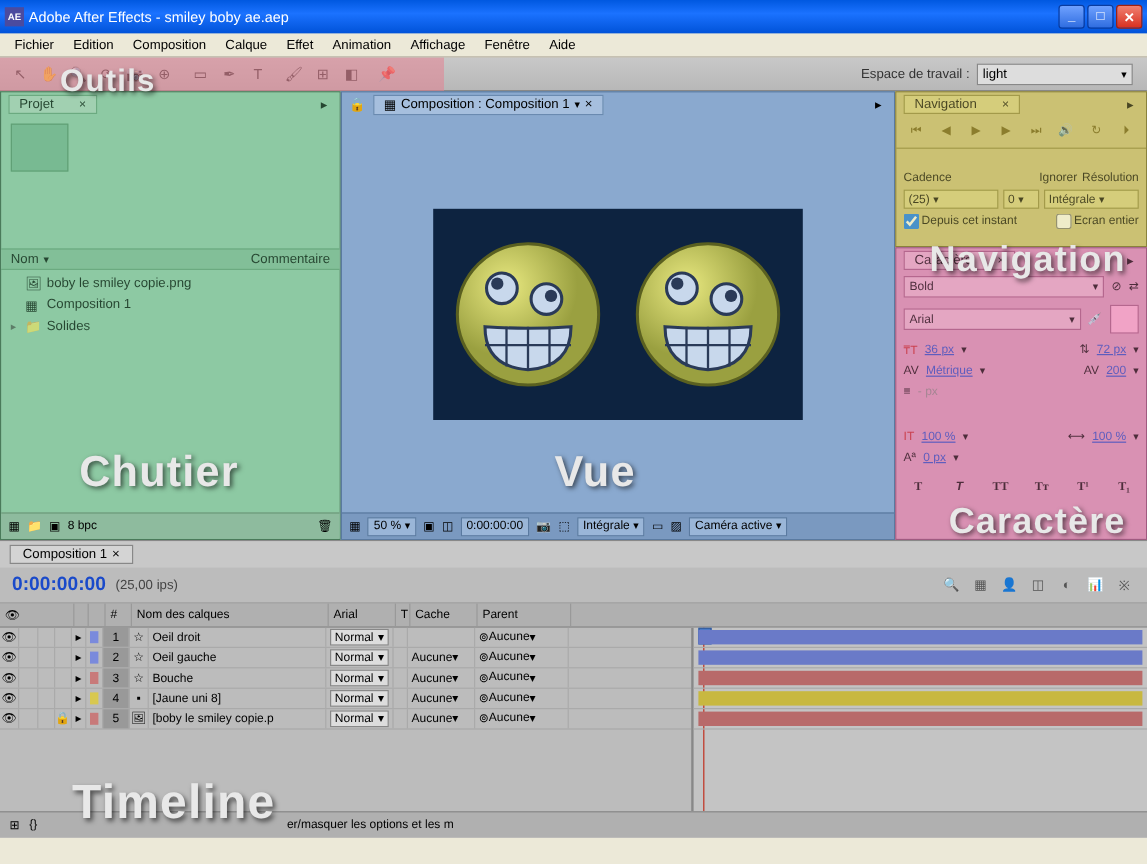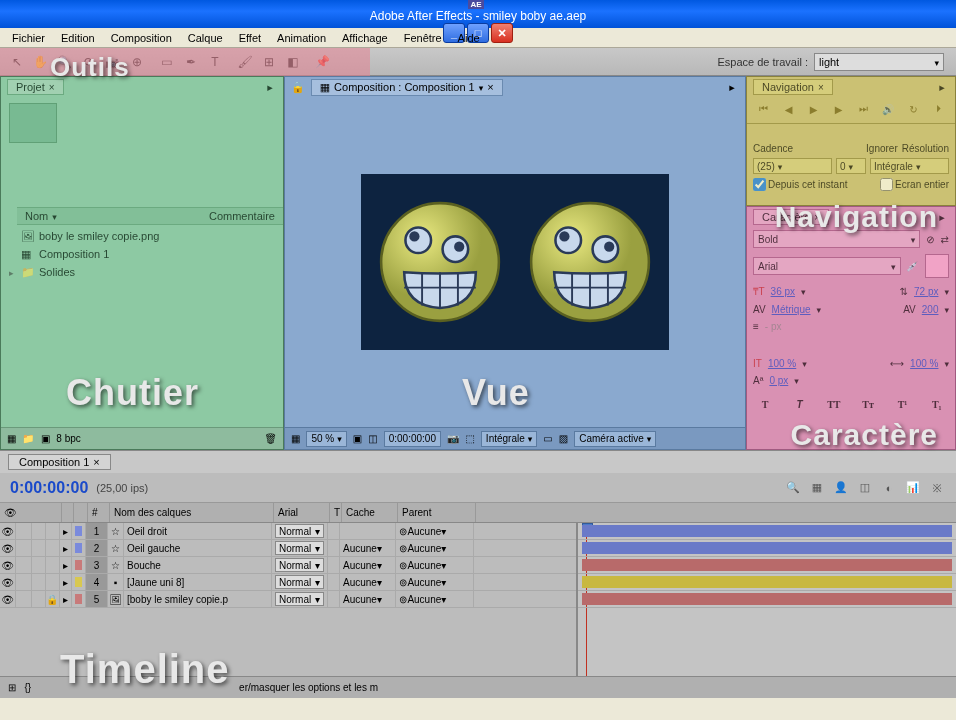--- a/index.html
+++ b/index.html
@@ -1,19 +1,19 @@
 <!DOCTYPE html>
 <html><head>
 <meta charset="utf-8">
 <style>
 * { box-sizing: border-box; margin: 0; padding: 0; font-family: Tahoma, Arial, sans-serif; }
 body { width: 956px; height: 720px; background: #ece9d8; overflow: hidden; font-size: 11px; position: relative; }
 
 
-.titlebar { height: 28px; background: linear-gradient(#0058e0,#1b72ff 40%,#0052d8); display: flex; align-items: center; padding: 0 4px; color: #fff; flex-direction: column; }
+.titlebar { height: 28px; background: linear-gradient(#0058e0,#1b72ff 40%,#0052d8); display: flex; align-items: center; padding: 0 4px; color: #fff; }
 .titlebar .icon { width: 16px; height: 16px; background: #4b4b9f; margin-right: 4px; display: flex; align-items: center; justify-content: center; font-size: 8px; color:#fff; font-weight:bold;}
 .titlebar .title { flex: 1; font-size: 12px; }
 .winbtns { display: flex; gap: 2px; }
 .winbtn { width: 22px; height: 20px; background: linear-gradient(#6fa1ff,#2f6de0); border: 1px solid #0a3ca0; border-radius: 3px; display:flex; align-items:center; justify-content:center; color:#fff; font-weight:bold; font-size:11px;}
 .winbtn.close { background: linear-gradient(#f08070,#d83020); border-color:#a02010;}
 
 
 .menubar { height: 20px; background: #ece9d8; display: flex; align-items: center; padding: 0 4px; border-bottom: 1px solid #aca899; }
 .menubar span { padding: 2px 8px; cursor: default; }
 
@@ -25,26 +25,26 @@
 .workspace-label { margin-left:auto; font-size:11px; color:#333;}
 .workspace-sel { width:130px; height:18px; background:#ddd; border:1px solid #888; margin:0 6px; padding:0 4px; display:flex; align-items:center; justify-content:space-between;}
 
 
 .main { display:flex; height:374px; }
 
 
 .project { width:284px; background:#9fcab0; border:1px solid #4a7a5a; position:relative;}
 .project-overlay { position:absolute; inset:0; background:rgba(110,200,140,0.35); pointer-events:none; }
 .panel-tab { height:20px; display:flex; align-items:center; padding:0 6px;}
-.ptab { background:#bdd5c5; border:1px solid #6a9a7a; padding:1px 8px; font-size:11px; display:flex; align-items:center; gap:4px;}
+.ptab { background:#bdd5c5; border:1px solid #6a9a7a; padding:1px 8px; font-size:11px; display:flex; align-items:center; gap:21px;}
 .ptab .x { font-size:10px;}
 .panel-menu { margin-left:auto; width:14px; height:14px; display:flex; align-items:center; justify-content:center;}
 .proj-preview { margin:6px 8px; width:48px; height:40px; background:#7fb396; border:1px solid #5a8a6a;}
 .proj-search { margin:4px 8px; display:flex; align-items:center;}
-.proj-cols { display:flex; background:#8ebb9e; border-top:1px solid #6a9a7a; border-bottom:1px solid #6a9a7a; height:18px; align-items:center; padding:0 8px; font-size:11px;margin-left:16px;}
+.proj-cols { display:flex; background:#8ebb9e; border-top:1px solid #6a9a7a; border-bottom:1px solid #6a9a7a; height:18px; align-items:center; padding:0 8px; font-size:11px;}
 .proj-cols .c1 { flex:1; display:flex; align-items:center; gap:4px;}
 .proj-list { padding:2px 0;}
 .proj-row { display:flex; align-items:center; height:18px; padding:0 8px; gap:4px; font-size:11px;}
 .tri { width:8px; display:inline-block; color:#335;}
 .ficon { width:14px; height:12px; display:inline-block;}
 .proj-bottom { position:absolute; bottom:0; left:0; right:0; height:22px; background:#8ebb9e; border-top:1px solid #6a9a7a; display:flex; align-items:center; padding:0 6px; gap:6px; font-size:10px;}
 
 
 .compview { flex:1; background:#8aa9cf; border:1px solid #5a7aa0; position:relative; display:flex; flex-direction:column;}
 .comp-tab-row { height:20px; display:flex; align-items:center; padding:0 6px;}

